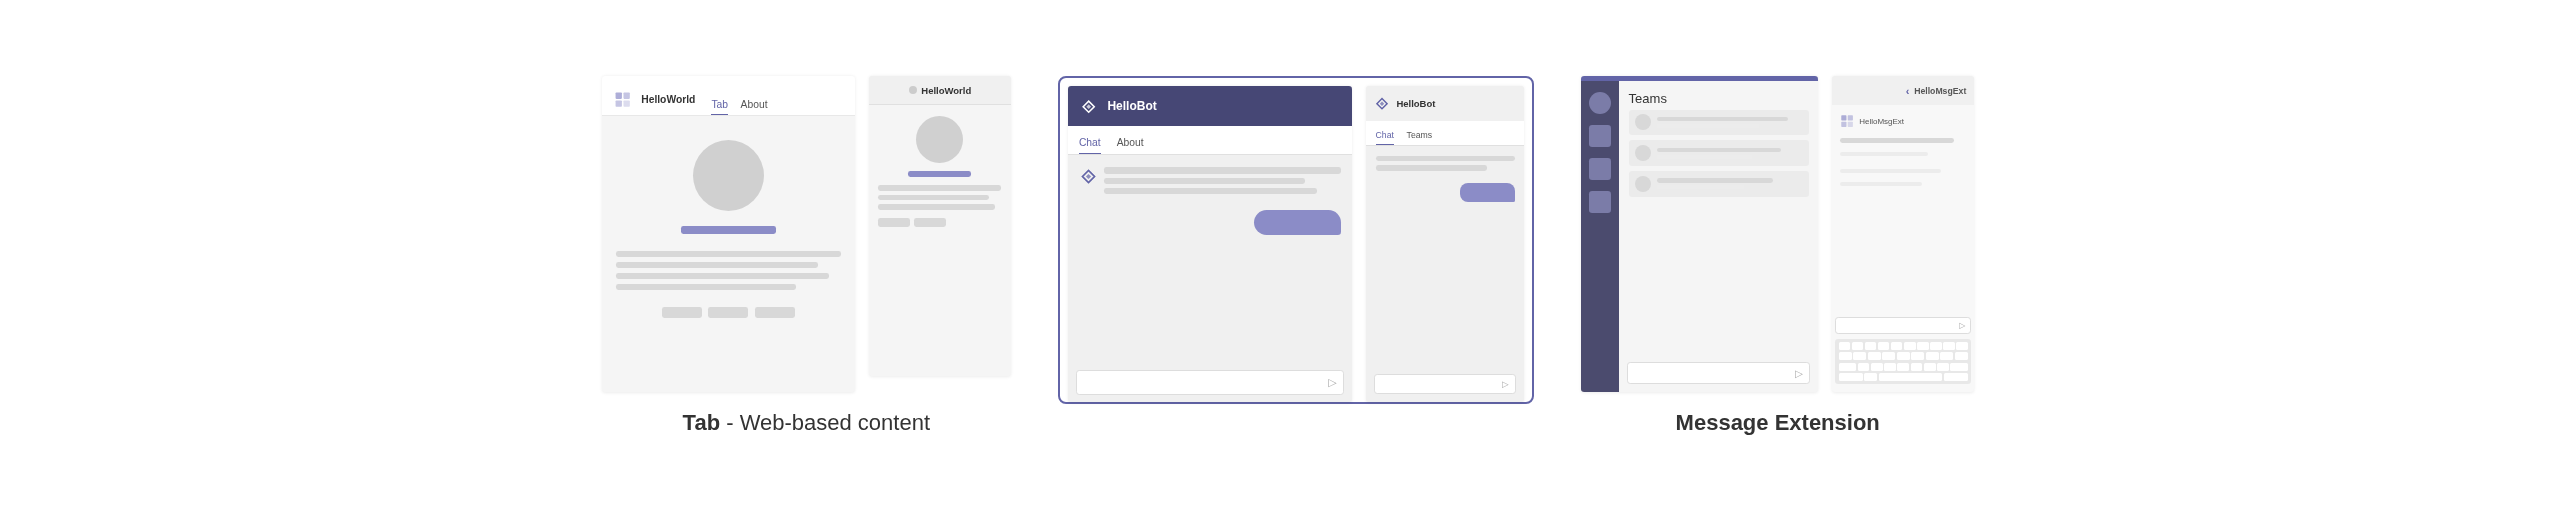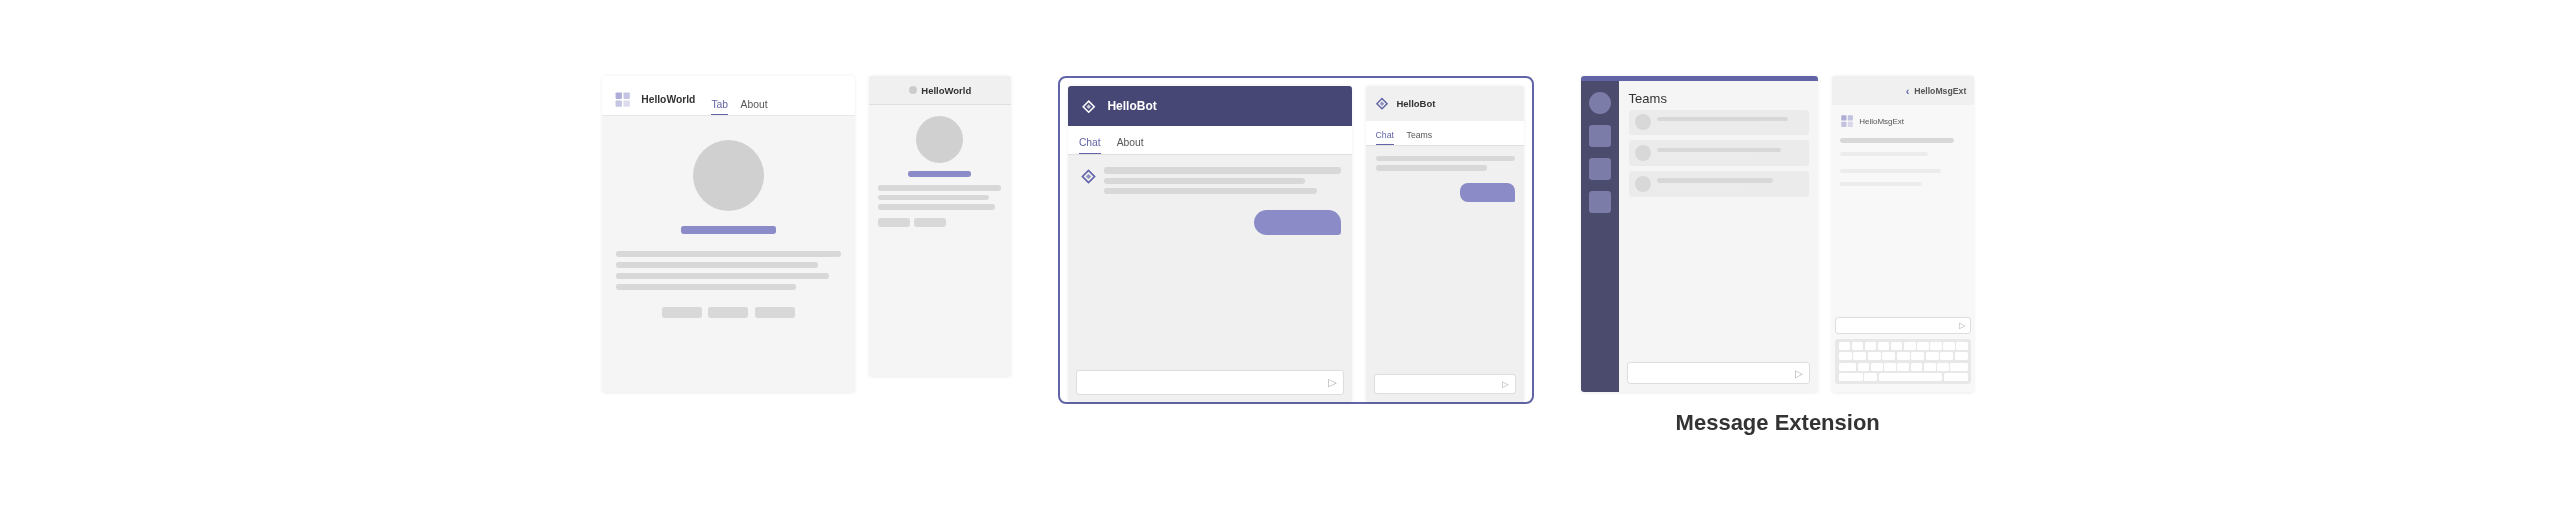--- a/index.html
+++ b/index.html
@@ -382,20 +382,23 @@
             <div class="rect-block" style="width:95%;height:5.5px;"></div>
           </div>
           <div style="display:flex;gap:4px;flex-wrap:wrap;">
             <div class="rect-block" style="width:32px;height:9.5px;"></div>
             <div class="rect-block" style="width:32px;height:9.5px;"></div>
           </div>
         </div>
       </div>
 
     </div>
+    <div class="caption">
+      <strong>Tab</strong><span> - Web-based content</span>
+    </div>
   </div>
 
   <div class="card-section bot-section">
     <div class="card-pair">
 
       <div class="mock-card bot-card-desktop">
         <div class="card-header">
           <div class="app-icon">
             <svg viewBox="0 0 22 22" fill="none" xmlns="http://www.w3.org/2000/svg">
               <path d="M4 11 L11 4 L18 11 L11 18 Z" stroke="#fff" stroke-width="2" fill="none"></path>

